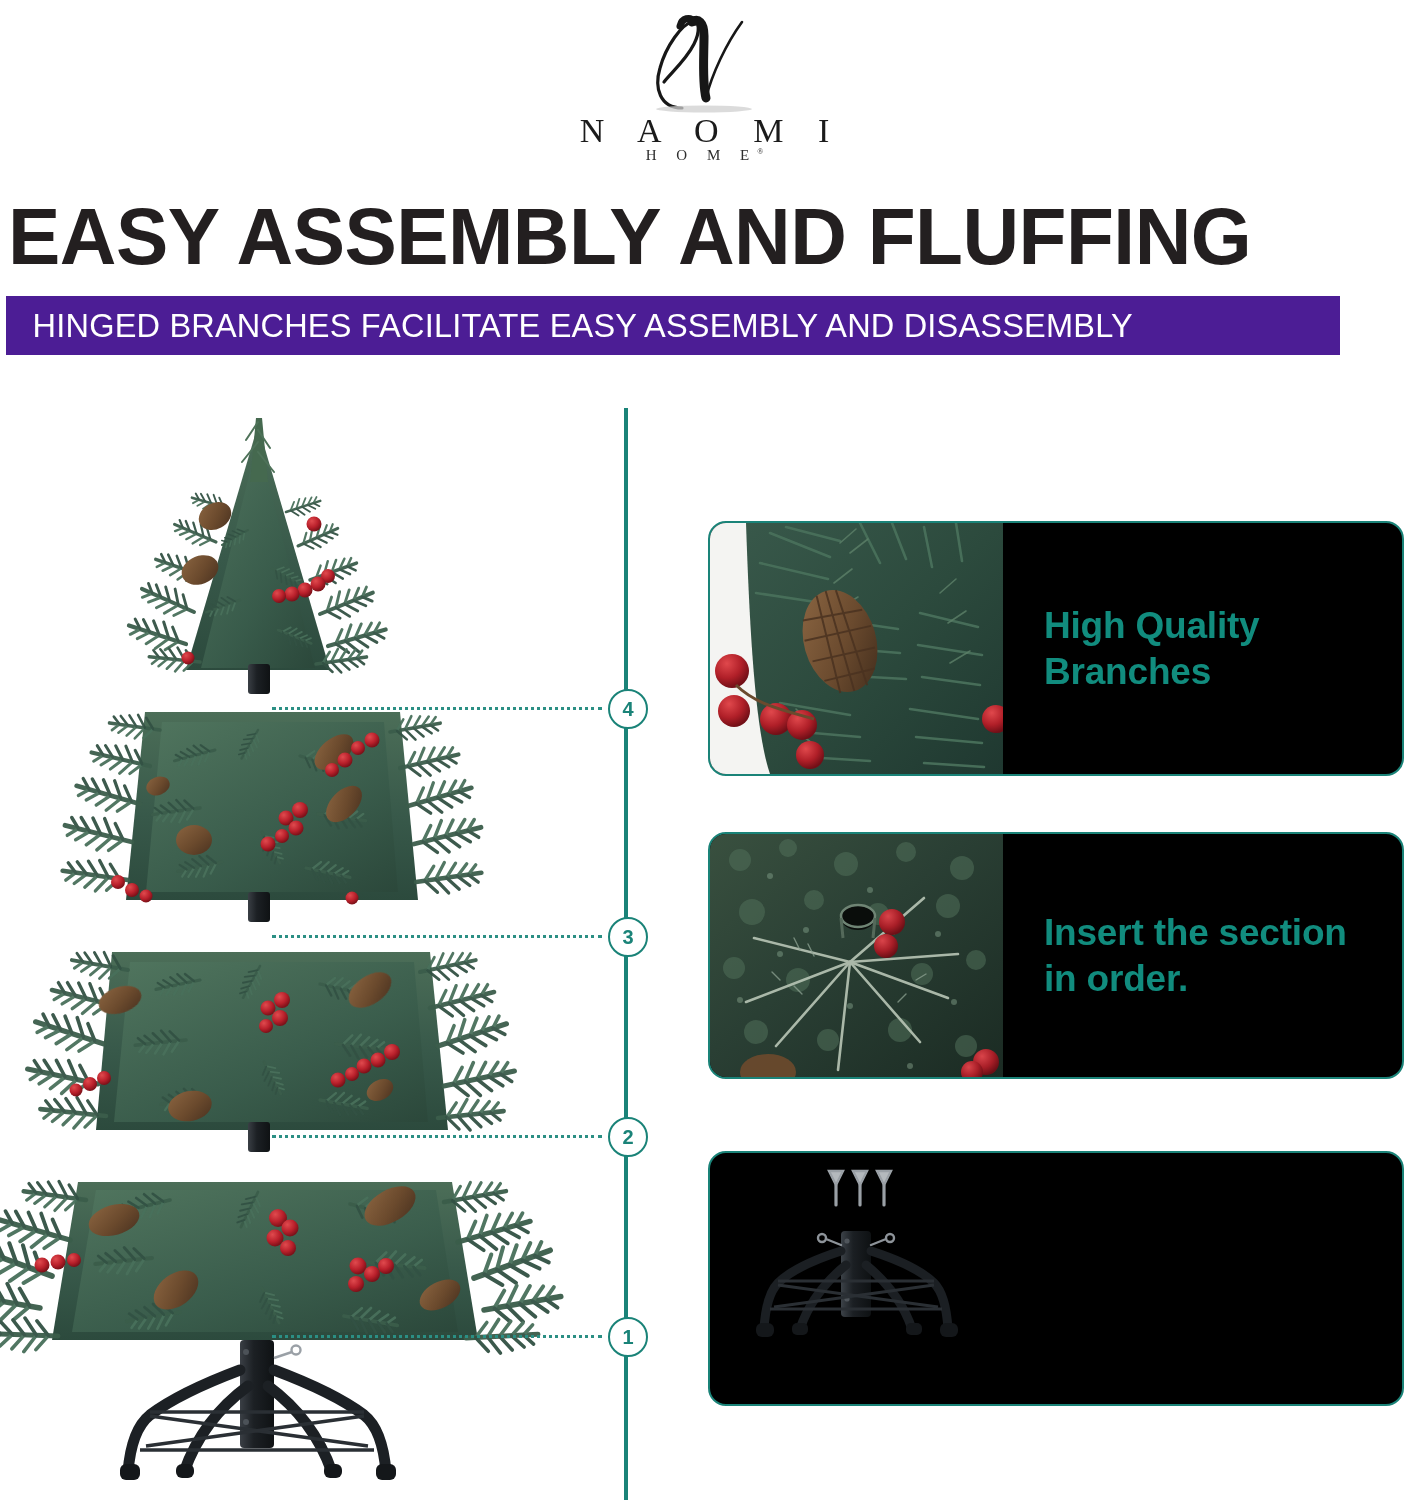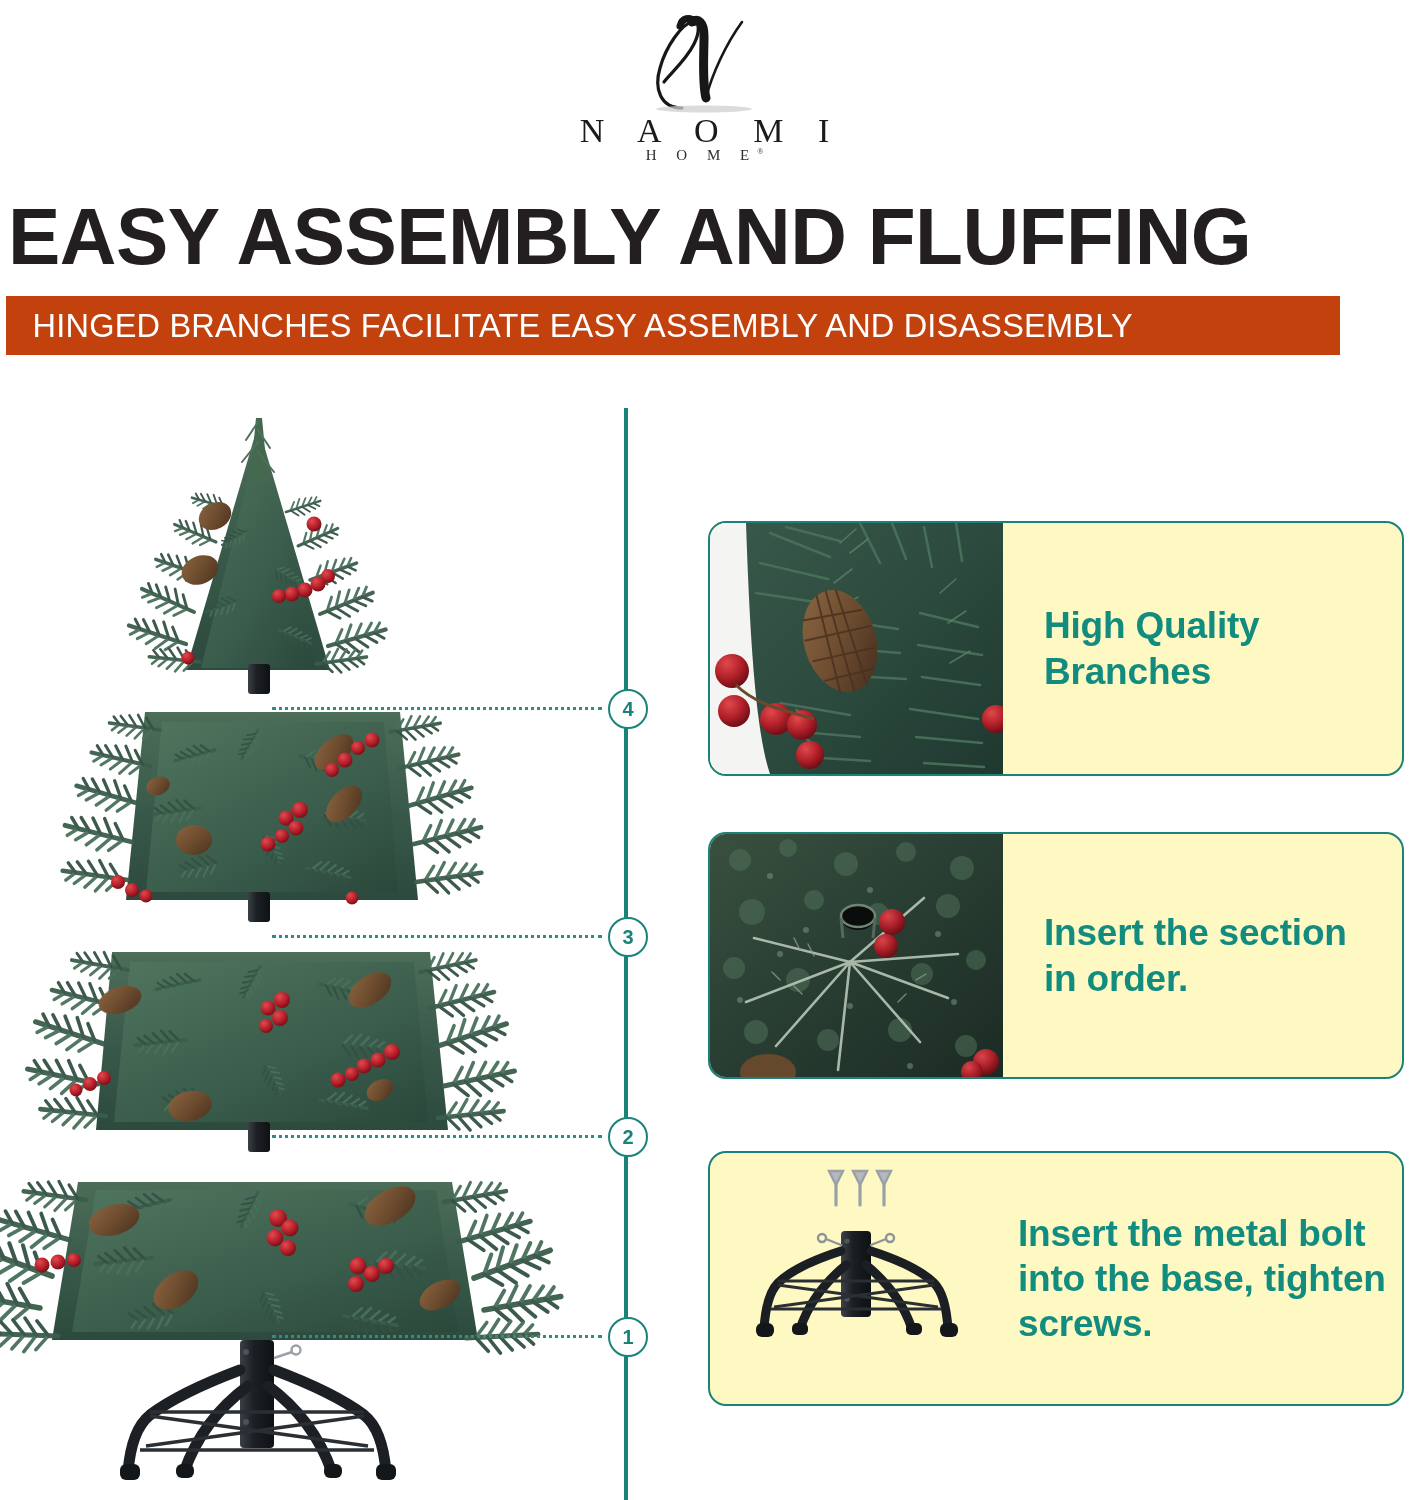--- a/index.html
+++ b/index.html
@@ -67,21 +67,21 @@
     transform: scaleX(0.98);
     transform-origin: left center;
   }
 
   .subband {
     position: absolute;
     left: 6px;
     top: 296px;
     width: 1334px;
     height: 59px;
-    background: #c2410c;
+    background: #4c1d95;
     display: flex;
     align-items: center;
   }
   .subband-text {
     color: #ffffff;
     font-size: 33px;
     font-weight: 400;
     letter-spacing: 0.2px;
     padding-left: 27px;
     white-space: nowrap;
@@ -127,21 +127,21 @@
     width: 600px;
     height: 1100px;
   }
   .tree-col svg { display: block; }
 
   
   .card {
     position: absolute;
     border: 2px solid #1a8378;
     border-radius: 18px;
-    background: #fef9c3;
+    background: #000000;
     overflow: hidden;
     display: flex;
     align-items: stretch;
   }
   .card-photo {
     width: 293px;
     flex: 0 0 293px;
     position: relative;
     overflow: hidden;
   }
@@ -653,16 +653,13 @@
         <path d="M224 132 L64 154"></path>
       </g>
       <g fill="#14171a">
         <rect x="46" y="170" width="18" height="14" rx="6"></rect>
         <rect x="230" y="170" width="18" height="14" rx="6"></rect>
         <rect x="82" y="170" width="16" height="12" rx="5"></rect>
         <rect x="196" y="170" width="16" height="12" rx="5"></rect>
       </g>
     </svg>
   </div>
-  <div class="card-body" style="padding-left:8px;">
-    <div class="card-title">Insert the metal bolt into the base, tighten screws.</div>
-  </div>
 </div>
 
 </body></html>

